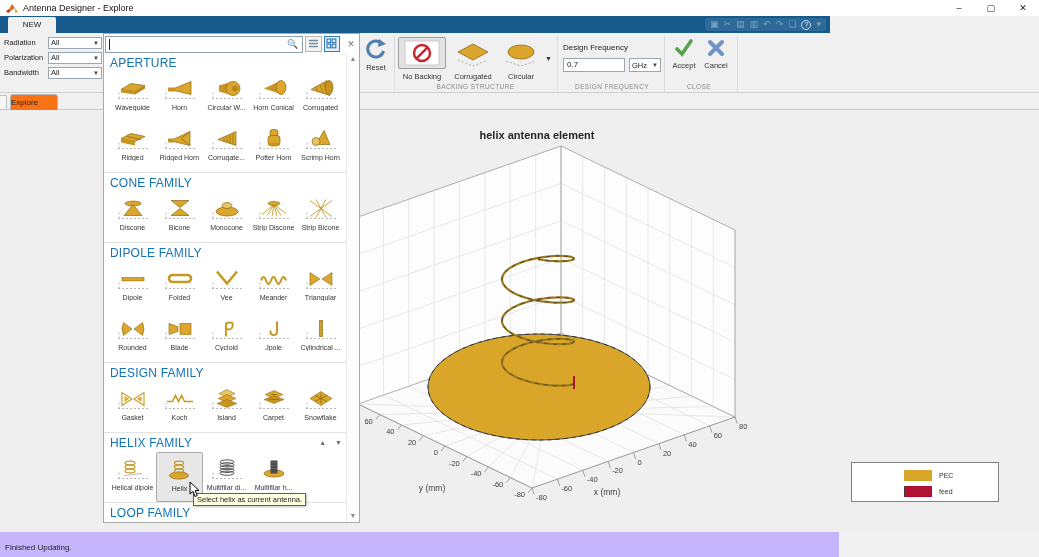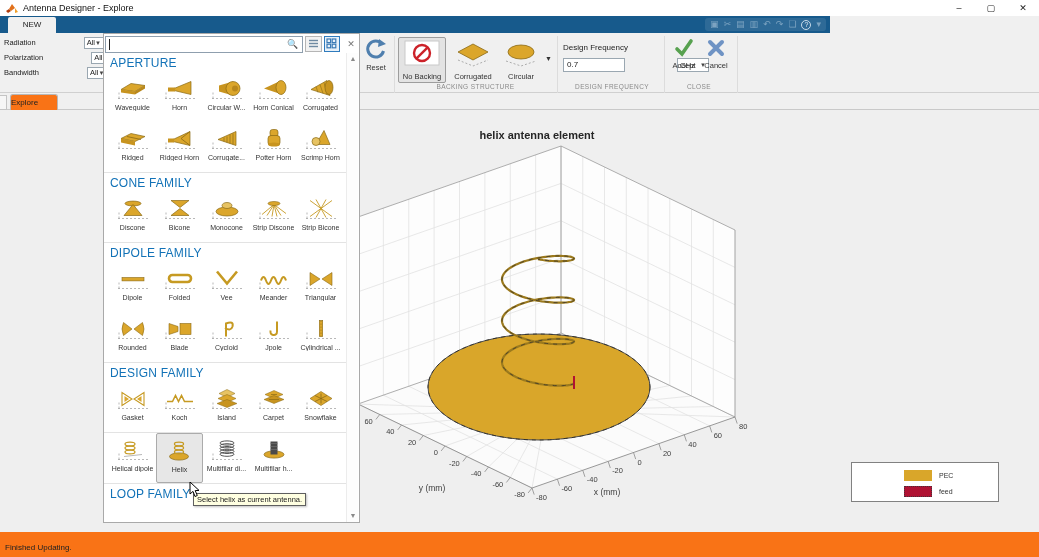--- a/index.html
+++ b/index.html
@@ -19,29 +19,29 @@
   .qat { position:absolute; right:4px; top:2px; height:13px; display:flex; align-items:center; gap:5px;
     background:rgba(255,255,255,.10); border-radius:3px; padding:0 5px; }
   .qat span { color:#bcd2e4; opacity:.55; font-size:9px; line-height:13px; }
   .qat .help-glyph { opacity:.95; color:#eef4fa; border:1px solid #cfe0ee; border-radius:50%; width:10px; height:10px; line-height:8px; font-size:7px; text-align:center; }
 
   
   .toolbar { position:absolute; left:0; top:33px; width:1039px; height:60px; background:#f0f0f0; border-bottom:1px solid #d0d0d0; }
   .filters { position:absolute; left:4px; top:3px; width:98px; }
   .filter-row { display:flex; align-items:center; height:13px; margin-bottom:2px; }
   .filter-label { width:44px; font-size:7.5px; color:#222; }
-  .combo { flex:1; height:12px; background:#fff; border:1px solid #9aa7b1; display:flex; align-items:center; padding:0 2px; font-size:7.5px;margin-left:48px; }
+  .combo { flex:1; height:12px; background:#fff; border:1px solid #9aa7b1; display:flex; align-items:center; padding:0 2px; font-size:7.5px; }
   .combo .arrow { margin-left:auto; font-size:6px; color:#444; }
 
   .tgroup-sep { position:absolute; top:3px; width:1px; height:86px; background:#dcdcdc; }
   .group-label { position:absolute; bottom:2px; font-size:6.5px; color:#8a8a8a; text-align:center; letter-spacing:.4px; }
 
   .tool-btn { position:absolute; text-align:center; cursor:default; }
   .tool-btn .lbl { font-size:7.5px; color:#333; margin-top:1px; }
-  .backing-btn { width:48px; top:4px; height:46px; border:1px solid transparent; }
+  .backing-btn { width:48px; top:4px; height:32px; border:1px solid transparent; }
   .backing-btn.selected { background:#e3e3e3; border:1px solid #9d9d9d; border-radius:2px; }
   .backing-icon { width:38px; height:28px; margin:2px auto 1px auto; }
   .freq-label { position:absolute; left:563px; top:10px; font-size:8px; color:#222; }
   .freq-input { position:absolute; left:563px; top:25px; width:62px; height:14px; background:#fff; border:1px solid #9aa7b1; font-size:8px; padding:0 3px; line-height:12px; }
   .freq-unit { position:absolute; left:629px; top:25px; width:32px; height:14px; }
 
   
   .tabstrip { position:absolute; left:0; top:93px; width:1039px; height:17px; background:#f0f0f0; border-bottom:1px solid #c9c9c9; }
   .collapse-handle { position:absolute; left:0; top:2px; width:7px; height:15px; background:#f6f6f6; border:1px solid #c4c4c4; border-left:none; }
   .explore-tab { position:absolute; left:10px; top:1px; width:48px; height:16px; background:#f97316; border:1px solid #b7b7b7; border-bottom:none;
@@ -49,21 +49,21 @@
 
   
   .figure-area { position:absolute; left:0; top:110px; width:1039px; height:422px; background:#efefef; }
   .legend-box { position:absolute; left:851px; top:352px; width:148px; height:40px; background:#fff; border:1px solid #818181; }
   .legend-row { position:absolute; left:52px; display:flex; align-items:center; height:12px; }
   .legend-swatch { width:28px; height:11px; margin-right:7px; }
   .legend-swatch.feed { outline:1px dotted #46323a; outline-offset:-1px; }
   .legend-label { font-size:7px; color:#333; }
 
   
-  .statusbar { position:absolute; left:0; top:532px; width:1039px; height:25px; background:#f97316; }
+  .statusbar { position:absolute; left:0; top:532px; width:839px; height:25px; background:#c4b5fd; }
   .status-text { position:absolute; left:5px; top:11px; font-size:8px; color:#222; }
 
   
   .gallery-panel { position:absolute; left:103px; top:33px; width:257px; height:490px; background:#ffffff; border:1px solid #a9a9a9; z-index:50; }
   .search-row { position:absolute; left:0; top:0; width:255px; height:19px; display:flex; align-items:center; background:#fff; }
   .search-input { position:relative; width:201px; height:17px; border:1px solid #8f9fae; background:#fff; margin:1px 0 0 1px; }
   .search-caret { position:absolute; left:3px; top:2px; width:1px; height:11px; background:#222; }
   .search-glyph { position:absolute; right:3px; top:2px; font-size:9px; color:#3a7ab5; }
   .view-btn { width:17px; height:16px; border:1px solid #b5b5b5; background:#f2f2f2; margin-left:2px; display:flex; align-items:center; justify-content:center; }
   .view-btn.active { border:1px solid #2f7bbd; background:#e8f1f9; }
@@ -693,20 +693,27 @@
                 <path d="M4 22 L34 22 M5 16 L5 22" fill="none" stroke="#9a9a9a" stroke-width=".7" stroke-dasharray="2 2"></path>
                 <path d="M19 5 L30 12 L19 19 L8 12Z" fill="#dba62b" stroke="#8a6a15" stroke-width=".6"></path>
                 <path d="M13 9 L25 15 M25 9 L13 15 M19 7 L19 17" stroke="#8a6a15" stroke-width=".8"></path>
               </svg>
             </div>
             <div class="gal-label">Snowflake</div>
           </div>
         </div>
       </div>
       <div class="gal-section">
+        <div class="gal-header">
+          <span class="gal-title">HELIX FAMILY</span>
+          <span class="gal-arrows">
+            <span>▲</span>
+            <span>▼</span>
+          </span>
+        </div>
         <div class="gal-grid">
           <div class="gal-item">
             <div class="gal-icon">
               <svg width="38" height="27" viewBox="0 0 38 24">
                 <path d="M4 22 L34 22 M5 16 L5 22" fill="none" stroke="#9a9a9a" stroke-width=".7" stroke-dasharray="2 2"></path>
                 <g fill="none" stroke="#c69a22" stroke-width="1.2">
                   <ellipse cx="16" cy="6.5" rx="5" ry="1.9"></ellipse>
                   <ellipse cx="16" cy="10.5" rx="5" ry="1.9"></ellipse>
                   <ellipse cx="16" cy="14.5" rx="5" ry="1.9"></ellipse>
                 </g>

